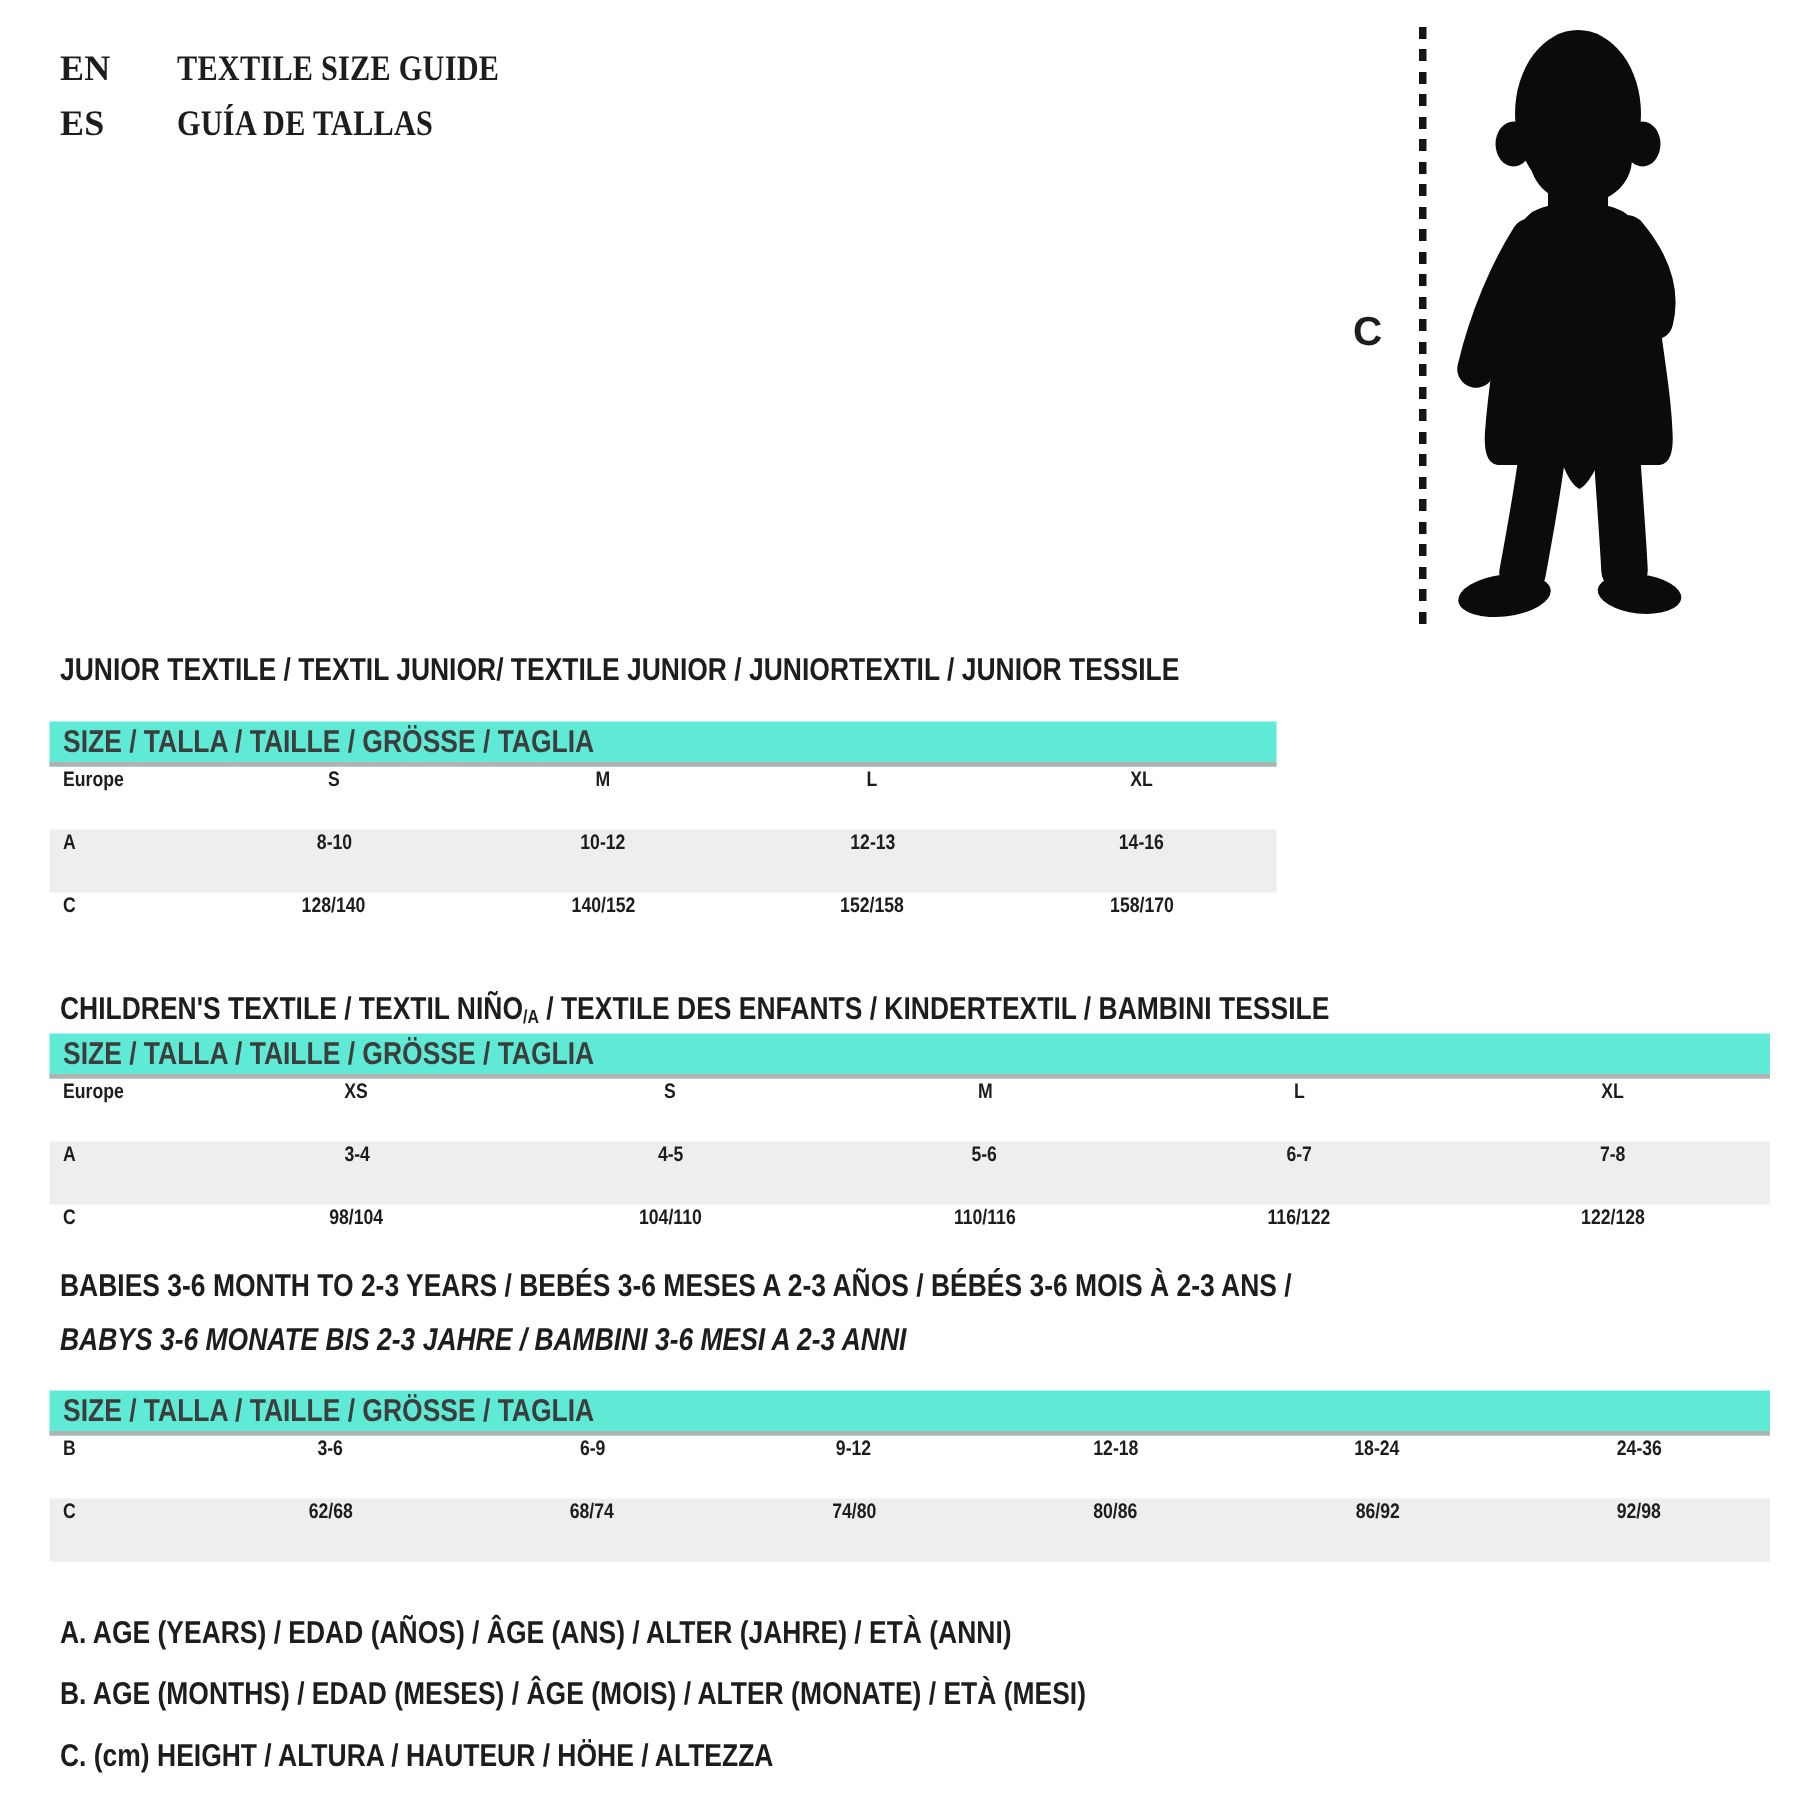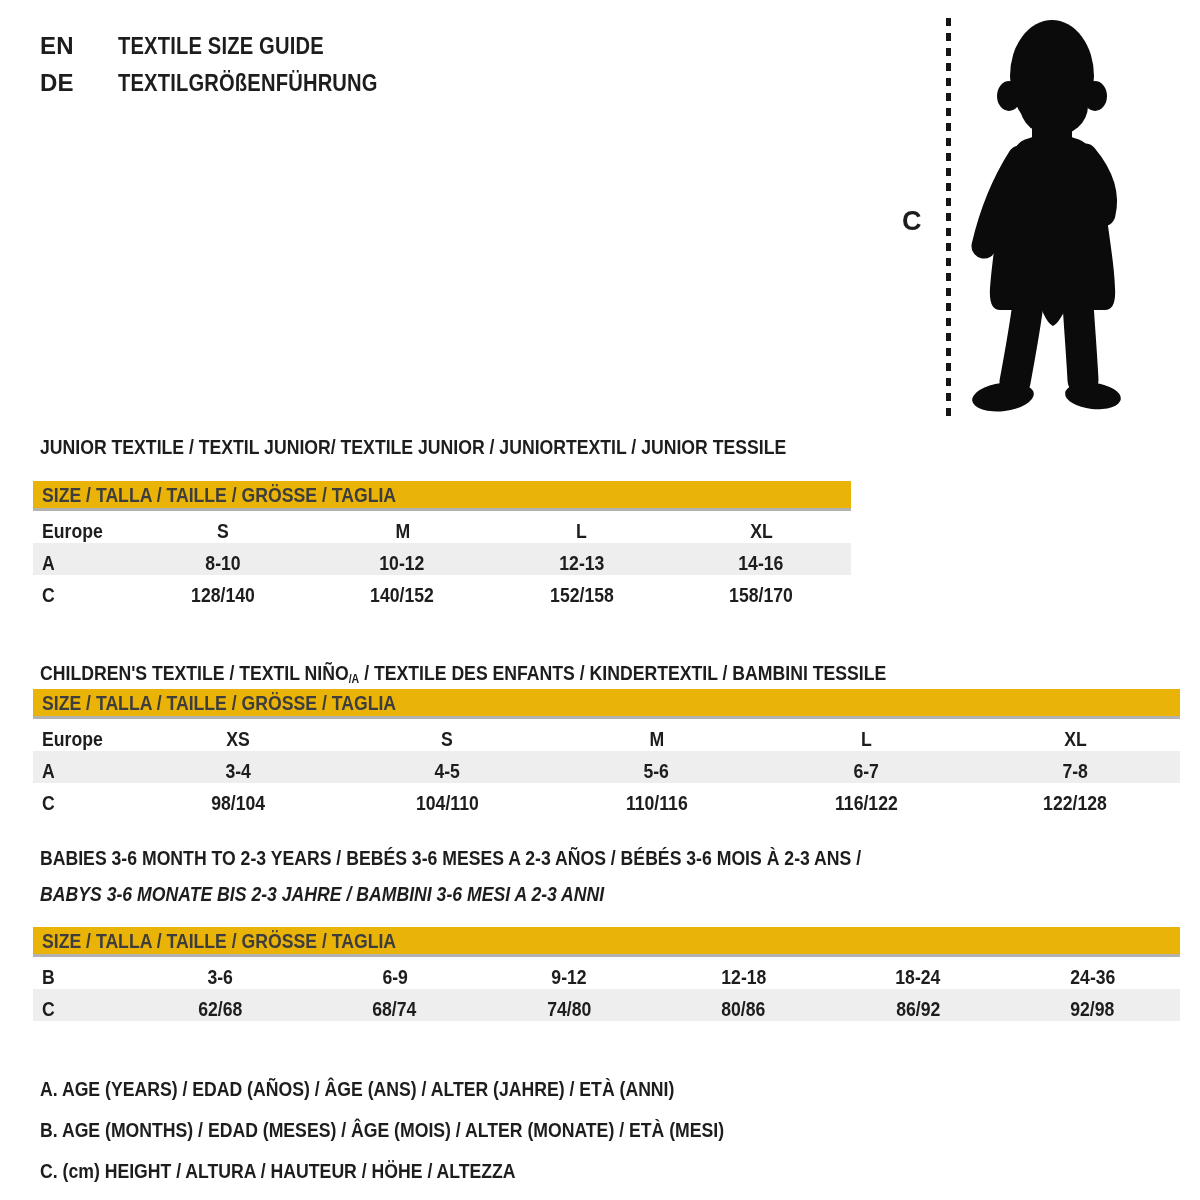--- a/index.html
+++ b/index.html
@@ -12,62 +12,62 @@
     font-weight: bold;
     color: #1d1d1d;
     -webkit-font-smoothing: antialiased;
   }
   
   .cnd  { display: inline-block; transform: scaleX(0.84); transform-origin: 0 50%; white-space: nowrap; }
   .cndC { display: inline-block; transform: scaleX(0.84); transform-origin: 50% 50%; white-space: nowrap; }
 
   
   .lang-block { position: absolute; left: 40px; top: 28px; }
-  .lang-row   { display: flex; line-height: 36.5px; font-size: 24px; letter-spacing: 0.2px; }
+  .lang-row   { display: flex; line-height: 36.5px; font-size: 24px; letter-spacing: 0.2px; font-family: Liberation Serif, serif; }
   .lang-code  { width: 78px; flex: 0 0 78px; }
 
   
   .measure-line {
     position: absolute; left: 946px; top: 18px; width: 5px; height: 398px;
     background: repeating-linear-gradient(180deg, #141414 0 8px, transparent 8px 15px);
   }
   .measure-label { position: absolute; left: 902px; top: 206px; font-size: 27px; }
   .silhouette { position: absolute; left: 962px; top: 16px; }
 
   
   .sec-title { position: absolute; left: 40px; font-size: 21px; line-height: 25px; }
   .sub-a { font-size: 0.6em; vertical-align: -0.22em; letter-spacing: 0; }
 
   
   .tbl { position: absolute; left: 33px; }
   .size-bar {
     box-sizing: border-box; height: 30px;
-    background: #eab308; border-bottom: 3px solid #b2b2b2;
+    background: #5eead4; border-bottom: 3px solid #b2b2b2;
     display: flex; align-items: center; padding-left: 9px;
     font-size: 21px; color: #3d3d3d;
   }
-  .trow { display: flex; align-items: flex-end; height: 32px; font-size: 21px; }
+  .trow { display: flex; align-items: flex-start; height: 42px; font-size: 14px; }
   .trow.alt { background: #eeeeee; }
   .tlabel { box-sizing: border-box; flex: 0 0 100px; width: 100px; padding-left: 9px; text-align: left; }
   .tcell { flex: 1 1 0; text-align: center; }
 
   
   .legend { position: absolute; left: 40px; top: 1068px; font-size: 21px; line-height: 41px; }
 </style>
 </head>
 <body>
 
 <div class="lang-block">
   <div class="lang-row">
     <span class="lang-code">EN</span>
     <span class="cnd">TEXTILE SIZE GUIDE</span>
   </div>
   <div class="lang-row">
-    <span class="lang-code">DE</span>
-    <span class="cnd">TEXTILGRÖßENFÜHRUNG</span>
+    <span class="lang-code">ES</span>
+    <span class="cnd">GUÍA DE TALLAS</span>
   </div>
 </div>
 
 <div class="measure-line"></div>
 <div class="measure-label">C</div>
 
 <svg class="silhouette" width="185" height="402" viewBox="0 0 185 402" xmlns="http://www.w3.org/2000/svg" aria-hidden="true">
   <g fill="#0b0b0b" stroke="none">
     <ellipse cx="47" cy="80" rx="12" ry="15"></ellipse>
     <ellipse cx="133" cy="80" rx="12" ry="15"></ellipse>

